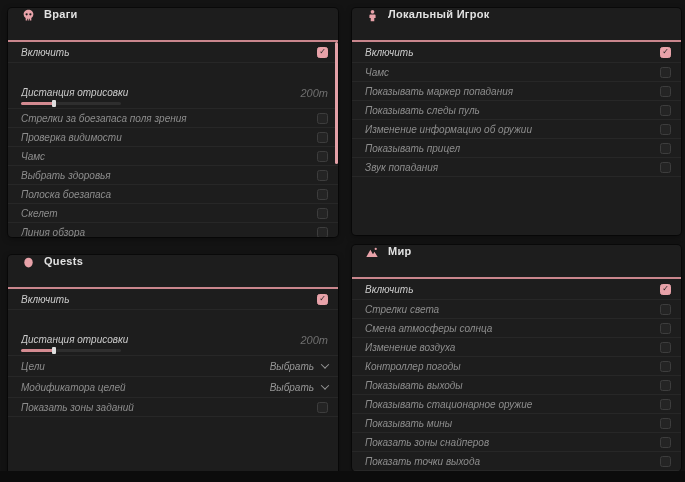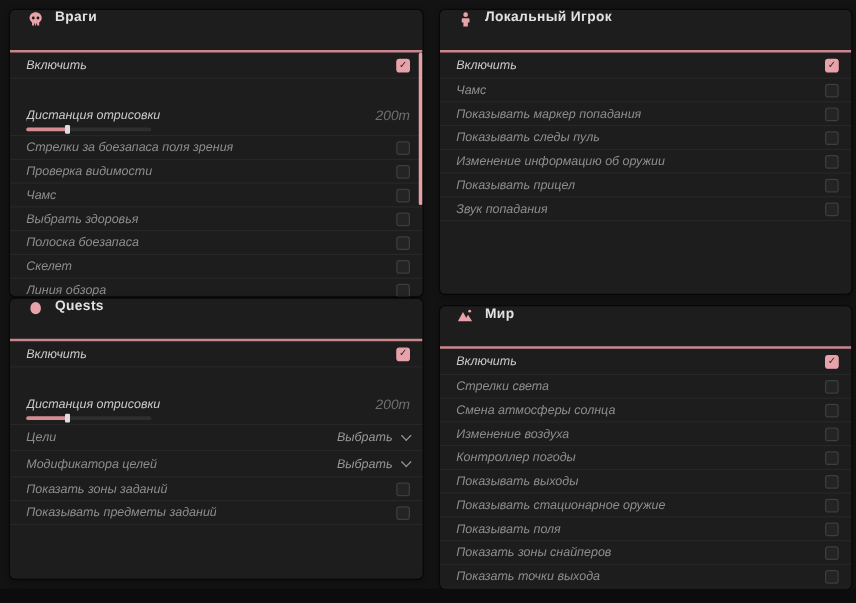--- a/index.html
+++ b/index.html
@@ -172,21 +172,21 @@
           <span class="label">Показывать прицел</span>
           <span class="checkbox"></span>
         </div>
         <div class="row toggle">
           <span class="label">Звук попадания</span>
           <span class="checkbox"></span>
         </div>
       </div>
   </section>
 
-  <section class="panel" style="left:8px;top:239px;width:330px;height:224px;">
+  <section class="panel" style="left:8px;top:255px;width:330px;height:224px;">
     <header class="panel-header">
       <span class="icon">
         <svg width="13" height="13" viewBox="0 0 16 16">
           <ellipse cx="8" cy="8" rx="5.2" ry="6" fill="currentColor"></ellipse>
         </svg>
       </span>
       <span class="panel-title">Quests</span>
     </header>
     <div class="accent-line"></div>
     <div class="rows">
@@ -217,24 +217,20 @@
           <span class="label">Модификатора целей</span>
           <span class="sel-group">
             <span class="sel-value">Выбрать</span>
             <i class="chev"></i>
           </span>
         </div>
         <div class="row toggle">
           <span class="label">Показать зоны заданий</span>
           <span class="checkbox"></span>
         </div>
-        <div class="row toggle">
-          <span class="label">Показывать предметы заданий</span>
-          <span class="checkbox"></span>
-        </div>
       </div>
   </section>
 
   <section class="panel" style="left:352px;top:245px;width:329px;height:226px;">
     <header class="panel-header">
       <span class="icon">
         <svg width="14" height="13" viewBox="0 0 16 16">
           <path d="M1 13.5L6 4.5l3.2 5.6L11 7.2l4 6.3z" fill="currentColor"></path>
           <circle cx="12.6" cy="3.6" r="1.4" fill="currentColor"></circle>
         </svg>
@@ -267,21 +263,21 @@
         </div>
         <div class="row toggle">
           <span class="label">Показывать выходы</span>
           <span class="checkbox"></span>
         </div>
         <div class="row toggle">
           <span class="label">Показывать стационарное оружие</span>
           <span class="checkbox"></span>
         </div>
         <div class="row toggle">
-          <span class="label">Показывать поля</span>
+          <span class="label">Показывать мины</span>
           <span class="checkbox"></span>
         </div>
         <div class="row toggle">
           <span class="label">Показать зоны снайперов</span>
           <span class="checkbox"></span>
         </div>
         <div class="row toggle">
           <span class="label">Показать точки выхода</span>
           <span class="checkbox"></span>
         </div>

